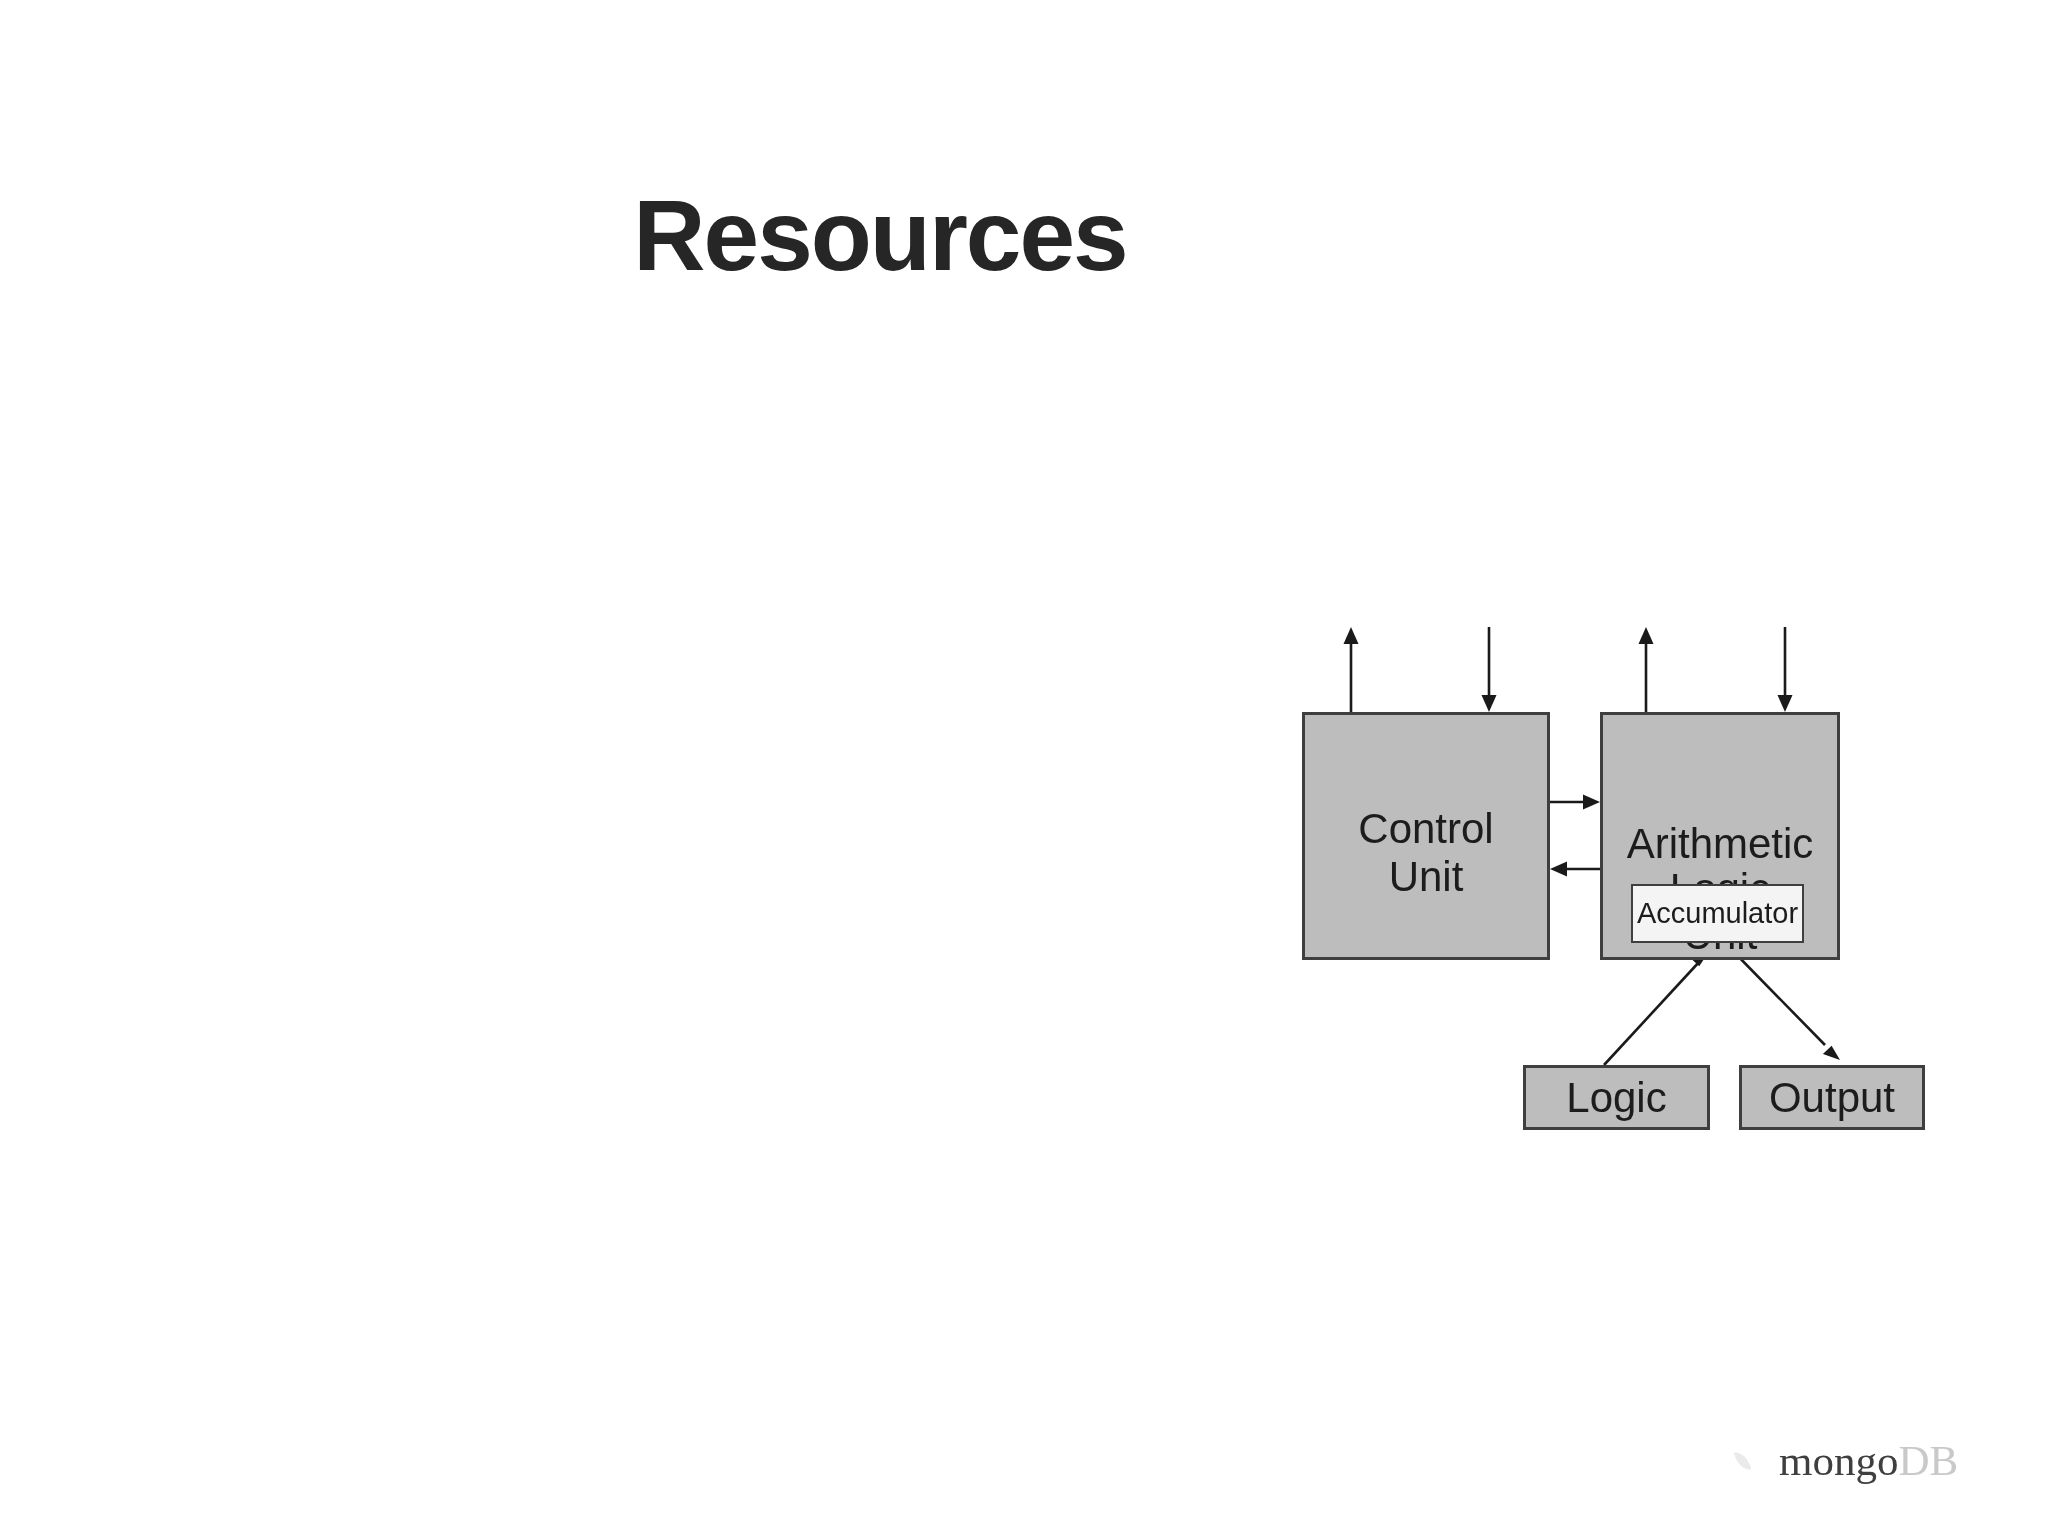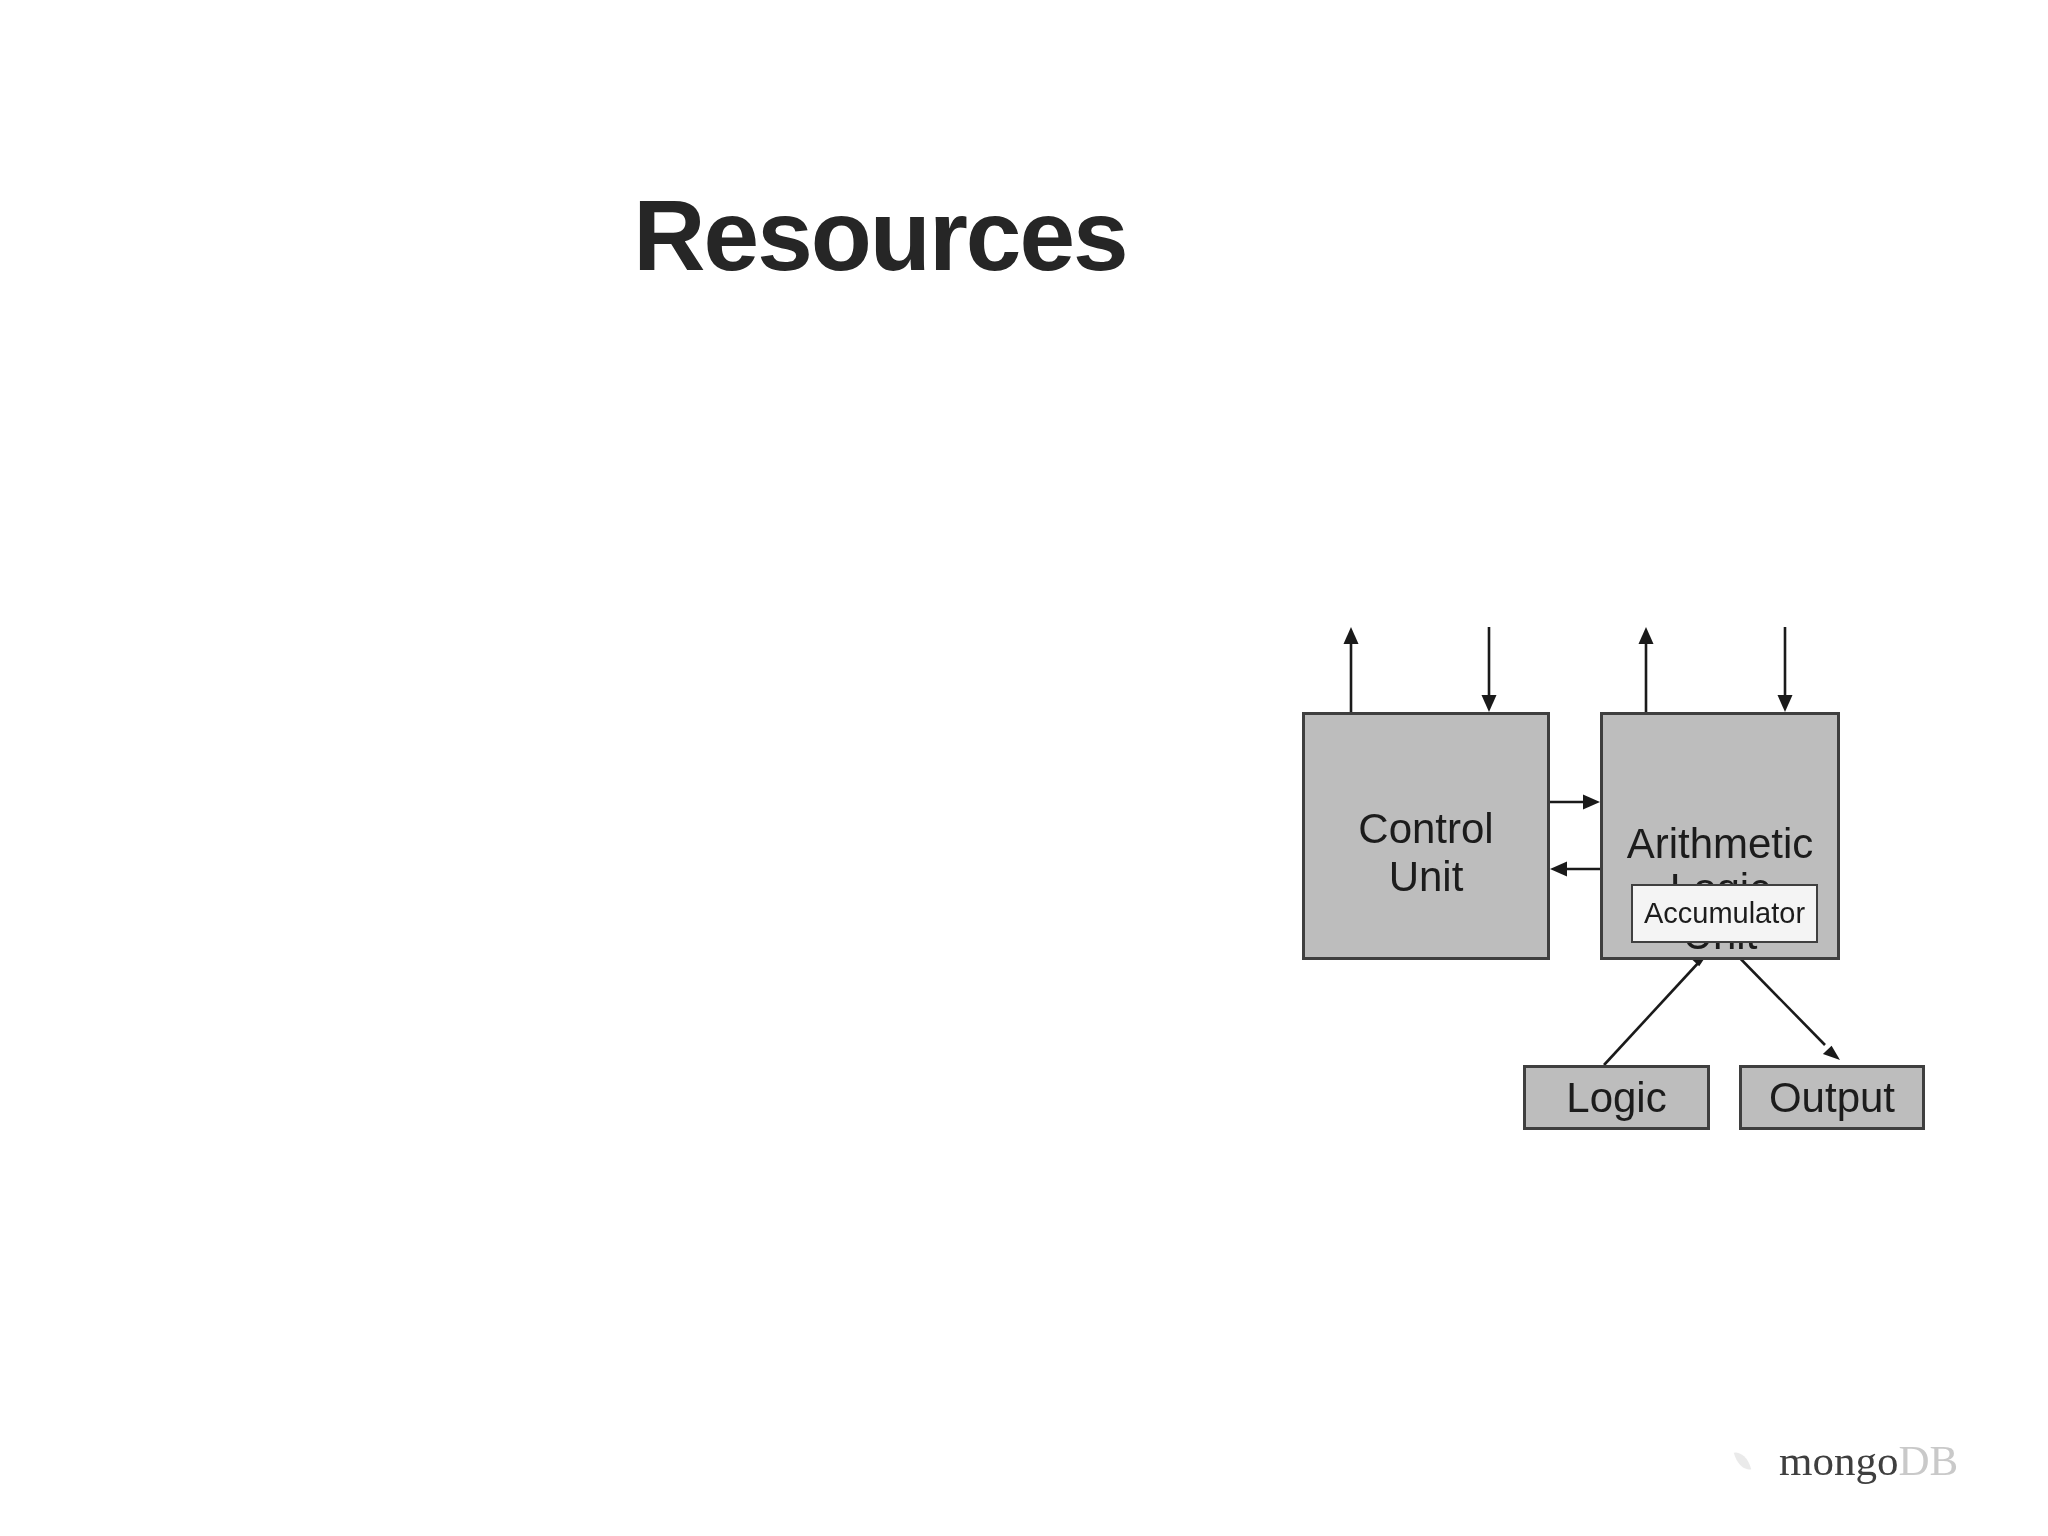--- a/index.html
+++ b/index.html
@@ -47,21 +47,21 @@
     justify-content:center;
     text-align:center;
     color:var(--label);
     font-size:42px;
     line-height:1.14;
     white-space:pre-line;
   }
   .node-memory   {left:2px;   top:4px;   width:544px; height:93px;}
   .node-cu       {left:2px;   top:182px; width:248px; height:248px; padding-top:34px;}
   .node-alu      {left:300px; top:182px; width:240px; height:248px; align-items:flex-end; padding-top:16px; line-height:1.08;}
-  .node-acc      {left:331px; top:354px; width:187px; height:59px; background:var(--acc-fill); border-width:2px; font-size:29px;}
+  .node-acc      {left:331px; top:354px; width:173px; height:59px; background:var(--acc-fill); border-width:2px; font-size:29px;}
   .node-input    {left:223px; top:535px; width:187px; height:65px;}
   .node-output   {left:439px; top:535px; width:186px; height:65px;}
   .arrows{
     position:absolute;
     left:0; top:0;
     width:632px; height:610px;
     pointer-events:none;
   }
   .arrows line{
     stroke:var(--arrow);

